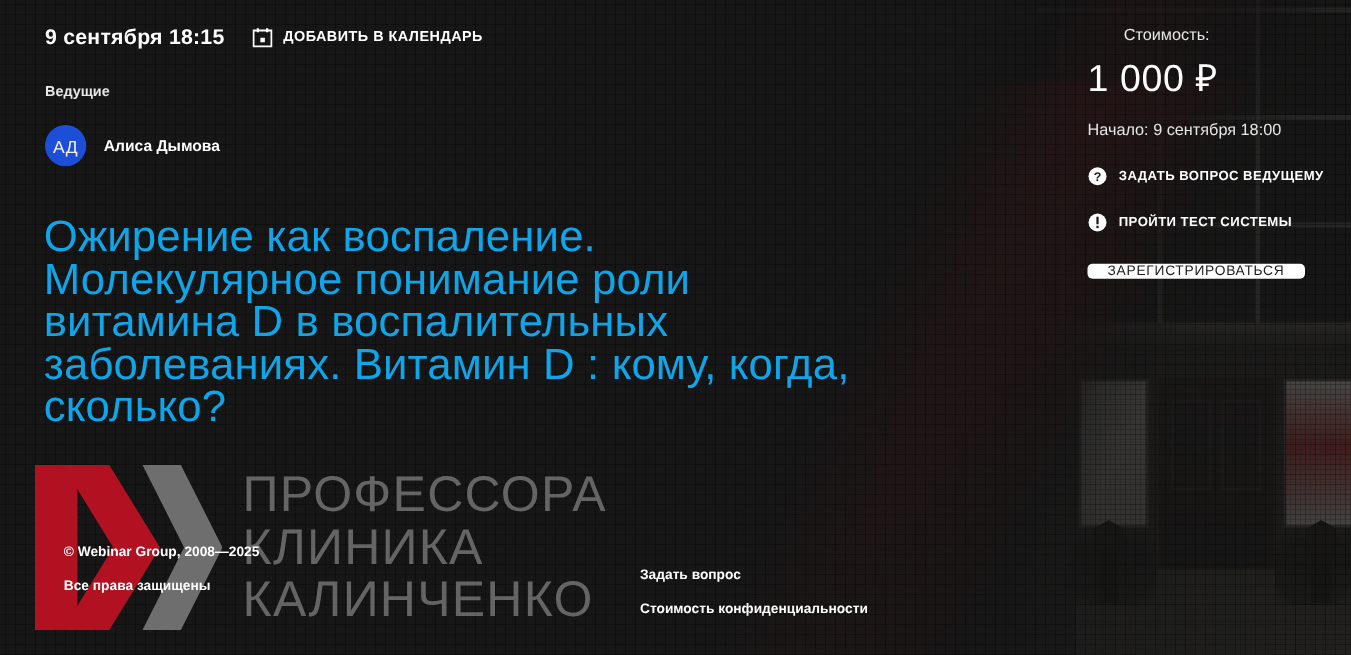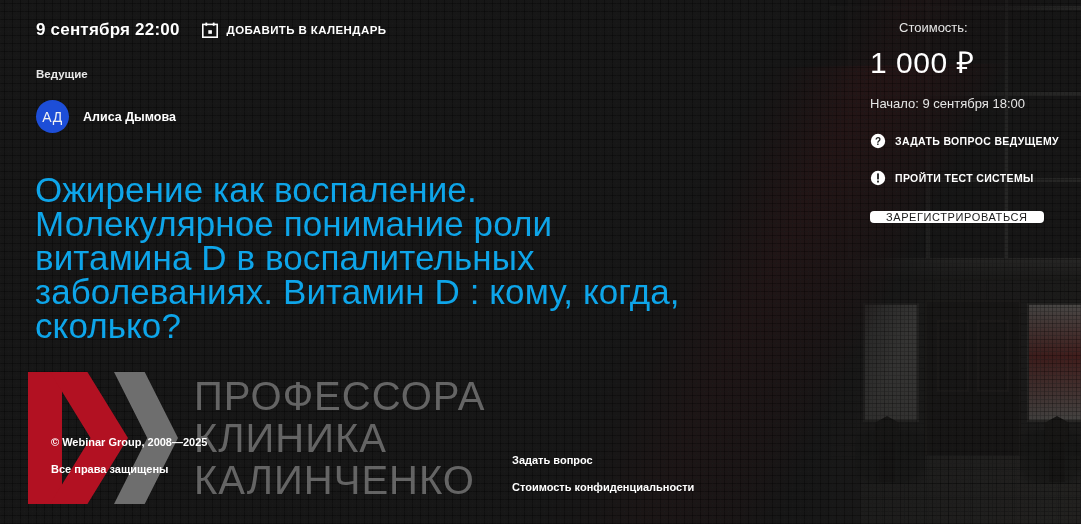--- a/index.html
+++ b/index.html
@@ -381,21 +381,21 @@
     <div>
       <div class="wm-text">ПРОФЕССОРА</div>
       <div class="wm-text">КЛИНИКА</div>
       <div class="wm-text">КАЛИНЧЕНКО</div>
     </div>
   </div>
 
   <div class="content">
 
     <div class="meta-row">
-      <div class="event-date">9 сентября 22:00</div>
+      <div class="event-date">9 сентября 18:15</div>
       <div class="calendar-link">
         <svg class="cal-glyph" viewBox="0 0 16 16">
           <rect x="0.8" y="2.4" width="14.4" height="12.8" fill="none" stroke="#ffffff" stroke-width="1.6"></rect>
           <rect x="3.4" y="0.6" width="1.8" height="3.2" fill="#ffffff"></rect>
           <rect x="10.8" y="0.6" width="1.8" height="3.2" fill="#ffffff"></rect>
           <rect x="6.3" y="8.2" width="3.6" height="3.6" fill="#ffffff"></rect>
         </svg>
         <span class="calendar-label">ДОБАВИТЬ В КАЛЕНДАРЬ</span>
       </div>
     </div>

